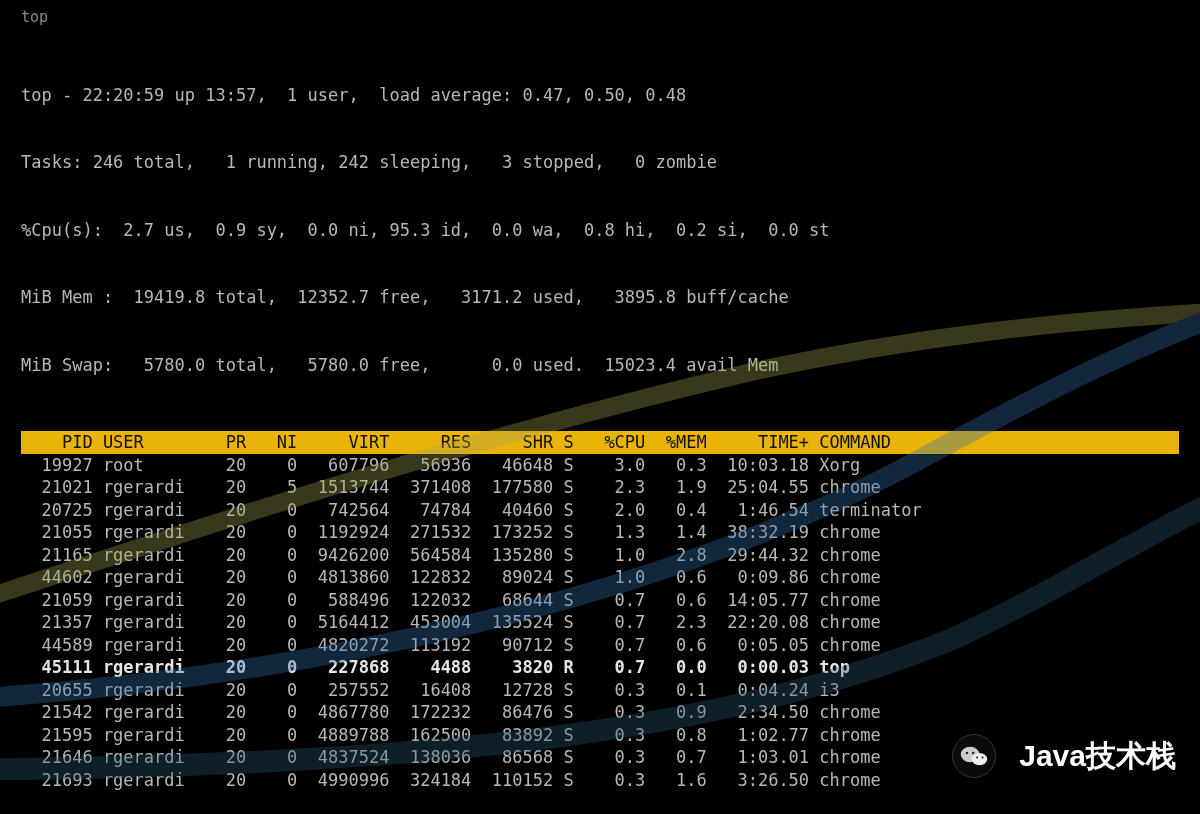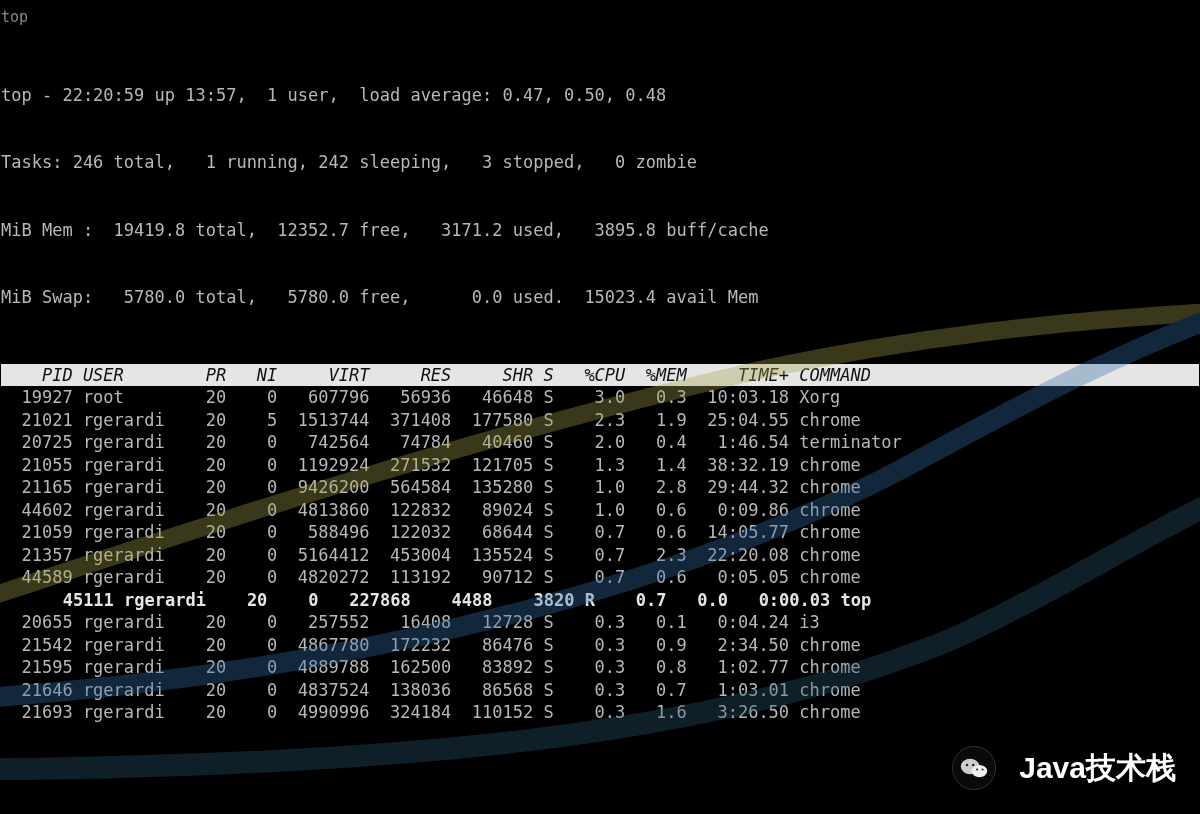--- a/index.html
+++ b/index.html
@@ -10,47 +10,46 @@
     color: #b8b8b8;
     font-family: "DejaVu Sans Mono", "Liberation Mono", Consolas, monospace;
     font-size: 17px;
     line-height: 22.5px;
     overflow: hidden;
   }
   .terminal {
     position: relative;
     width: 100%;
     height: 100%;
-    padding: 6px 1px;
+    padding: 6px 21px;
   }
   .titlebar {
     color: #8a8a8a;
     font-size: 15px;
     margin-bottom: 10px;
   }
   .summary { white-space: pre; margin-bottom: 10px; }
   .hdr-row {
-    background: #e5e5e5;
+    background: #eab308;
     color: #111;
     white-space: pre;
-    font-style: italic;
   }
   .proc-row { white-space: pre; }
-  .bold { font-weight: 700; color: #e6e6e6; text-align: center; }
+  .bold { font-weight: 700; color: #e6e6e6; }
   
   .strokes {
     position: absolute;
     inset: 0;
     pointer-events: none;
     opacity: 0.35;
   }
   .watermark {
     position: absolute;
     right: 24px;
-    bottom: 24px;
+    bottom: 36px;
     display: flex;
     align-items: center;
     gap: 23px;
     color: #fff;
     font-family: "Segoe UI", "Microsoft YaHei", sans-serif;
     font-size: 30px;
     font-weight: 600;
     text-shadow: 0 1px 2px #000;
   }
   .wm-icon {
@@ -70,30 +69,31 @@
 
   <svg class="strokes" viewBox="0 0 1200 814" preserveAspectRatio="none">
     <path d="M -50 610 C 250 510, 500 430, 760 370 C 900 340, 1050 320, 1250 310" stroke="#a6a24a" stroke-width="18" fill="none" stroke-linecap="round"></path>
     <path d="M -50 700 C 300 680, 650 600, 900 470 C 1030 400, 1120 350, 1260 300" stroke="#3570a8" stroke-width="20" fill="none" stroke-linecap="round"></path>
     <path d="M -50 770 C 400 765, 700 740, 950 640 C 1060 590, 1150 530, 1260 480" stroke="#2d5a7a" stroke-width="22" fill="none" stroke-linecap="round"></path>
   </svg>
 
   <div class="summary">
     <div>top - 22:20:59 up 13:57,  1 user,  load average: 0.47, 0.50, 0.48</div>
     <div>Tasks: 246 total,   1 running, 242 sleeping,   3 stopped,   0 zombie</div>
+    <div>%Cpu(s):  2.7 us,  0.9 sy,  0.0 ni, 95.3 id,  0.0 wa,  0.8 hi,  0.2 si,  0.0 st</div>
     <div>MiB Mem :  19419.8 total,  12352.7 free,   3171.2 used,   3895.8 buff/cache</div>
     <div>MiB Swap:   5780.0 total,   5780.0 free,      0.0 used.  15023.4 avail Mem</div>
   </div>
 
   <div id="header-row" class="hdr-row">    PID USER        PR   NI     VIRT     RES     SHR S   %CPU  %MEM     TIME+ COMMAND                        </div>
   <div id="process-list">
       <div class="proc-row">  19927 root        20    0   607796   56936   46648 S    3.0   0.3  10:03.18 Xorg                           </div>
       <div class="proc-row">  21021 rgerardi    20    5  1513744  371408  177580 S    2.3   1.9  25:04.55 chrome                         </div>
       <div class="proc-row">  20725 rgerardi    20    0   742564   74784   40460 S    2.0   0.4   1:46.54 terminator                     </div>
-      <div class="proc-row">  21055 rgerardi    20    0  1192924  271532  121705 S    1.3   1.4  38:32.19 chrome                         </div>
+      <div class="proc-row">  21055 rgerardi    20    0  1192924  271532  173252 S    1.3   1.4  38:32.19 chrome                         </div>
       <div class="proc-row">  21165 rgerardi    20    0  9426200  564584  135280 S    1.0   2.8  29:44.32 chrome                         </div>
       <div class="proc-row">  44602 rgerardi    20    0  4813860  122832   89024 S    1.0   0.6   0:09.86 chrome                         </div>
       <div class="proc-row">  21059 rgerardi    20    0   588496  122032   68644 S    0.7   0.6  14:05.77 chrome                         </div>
       <div class="proc-row">  21357 rgerardi    20    0  5164412  453004  135524 S    0.7   2.3  22:20.08 chrome                         </div>
       <div class="proc-row">  44589 rgerardi    20    0  4820272  113192   90712 S    0.7   0.6   0:05.05 chrome                         </div>
       <div class="proc-row bold">  45111 rgerardi    20    0   227868    4488    3820 R    0.7   0.0   0:00.03 top                            </div>
       <div class="proc-row">  20655 rgerardi    20    0   257552   16408   12728 S    0.3   0.1   0:04.24 i3                             </div>
       <div class="proc-row">  21542 rgerardi    20    0  4867780  172232   86476 S    0.3   0.9   2:34.50 chrome                         </div>
       <div class="proc-row">  21595 rgerardi    20    0  4889788  162500   83892 S    0.3   0.8   1:02.77 chrome                         </div>
       <div class="proc-row">  21646 rgerardi    20    0  4837524  138036   86568 S    0.3   0.7   1:03.01 chrome                         </div>

